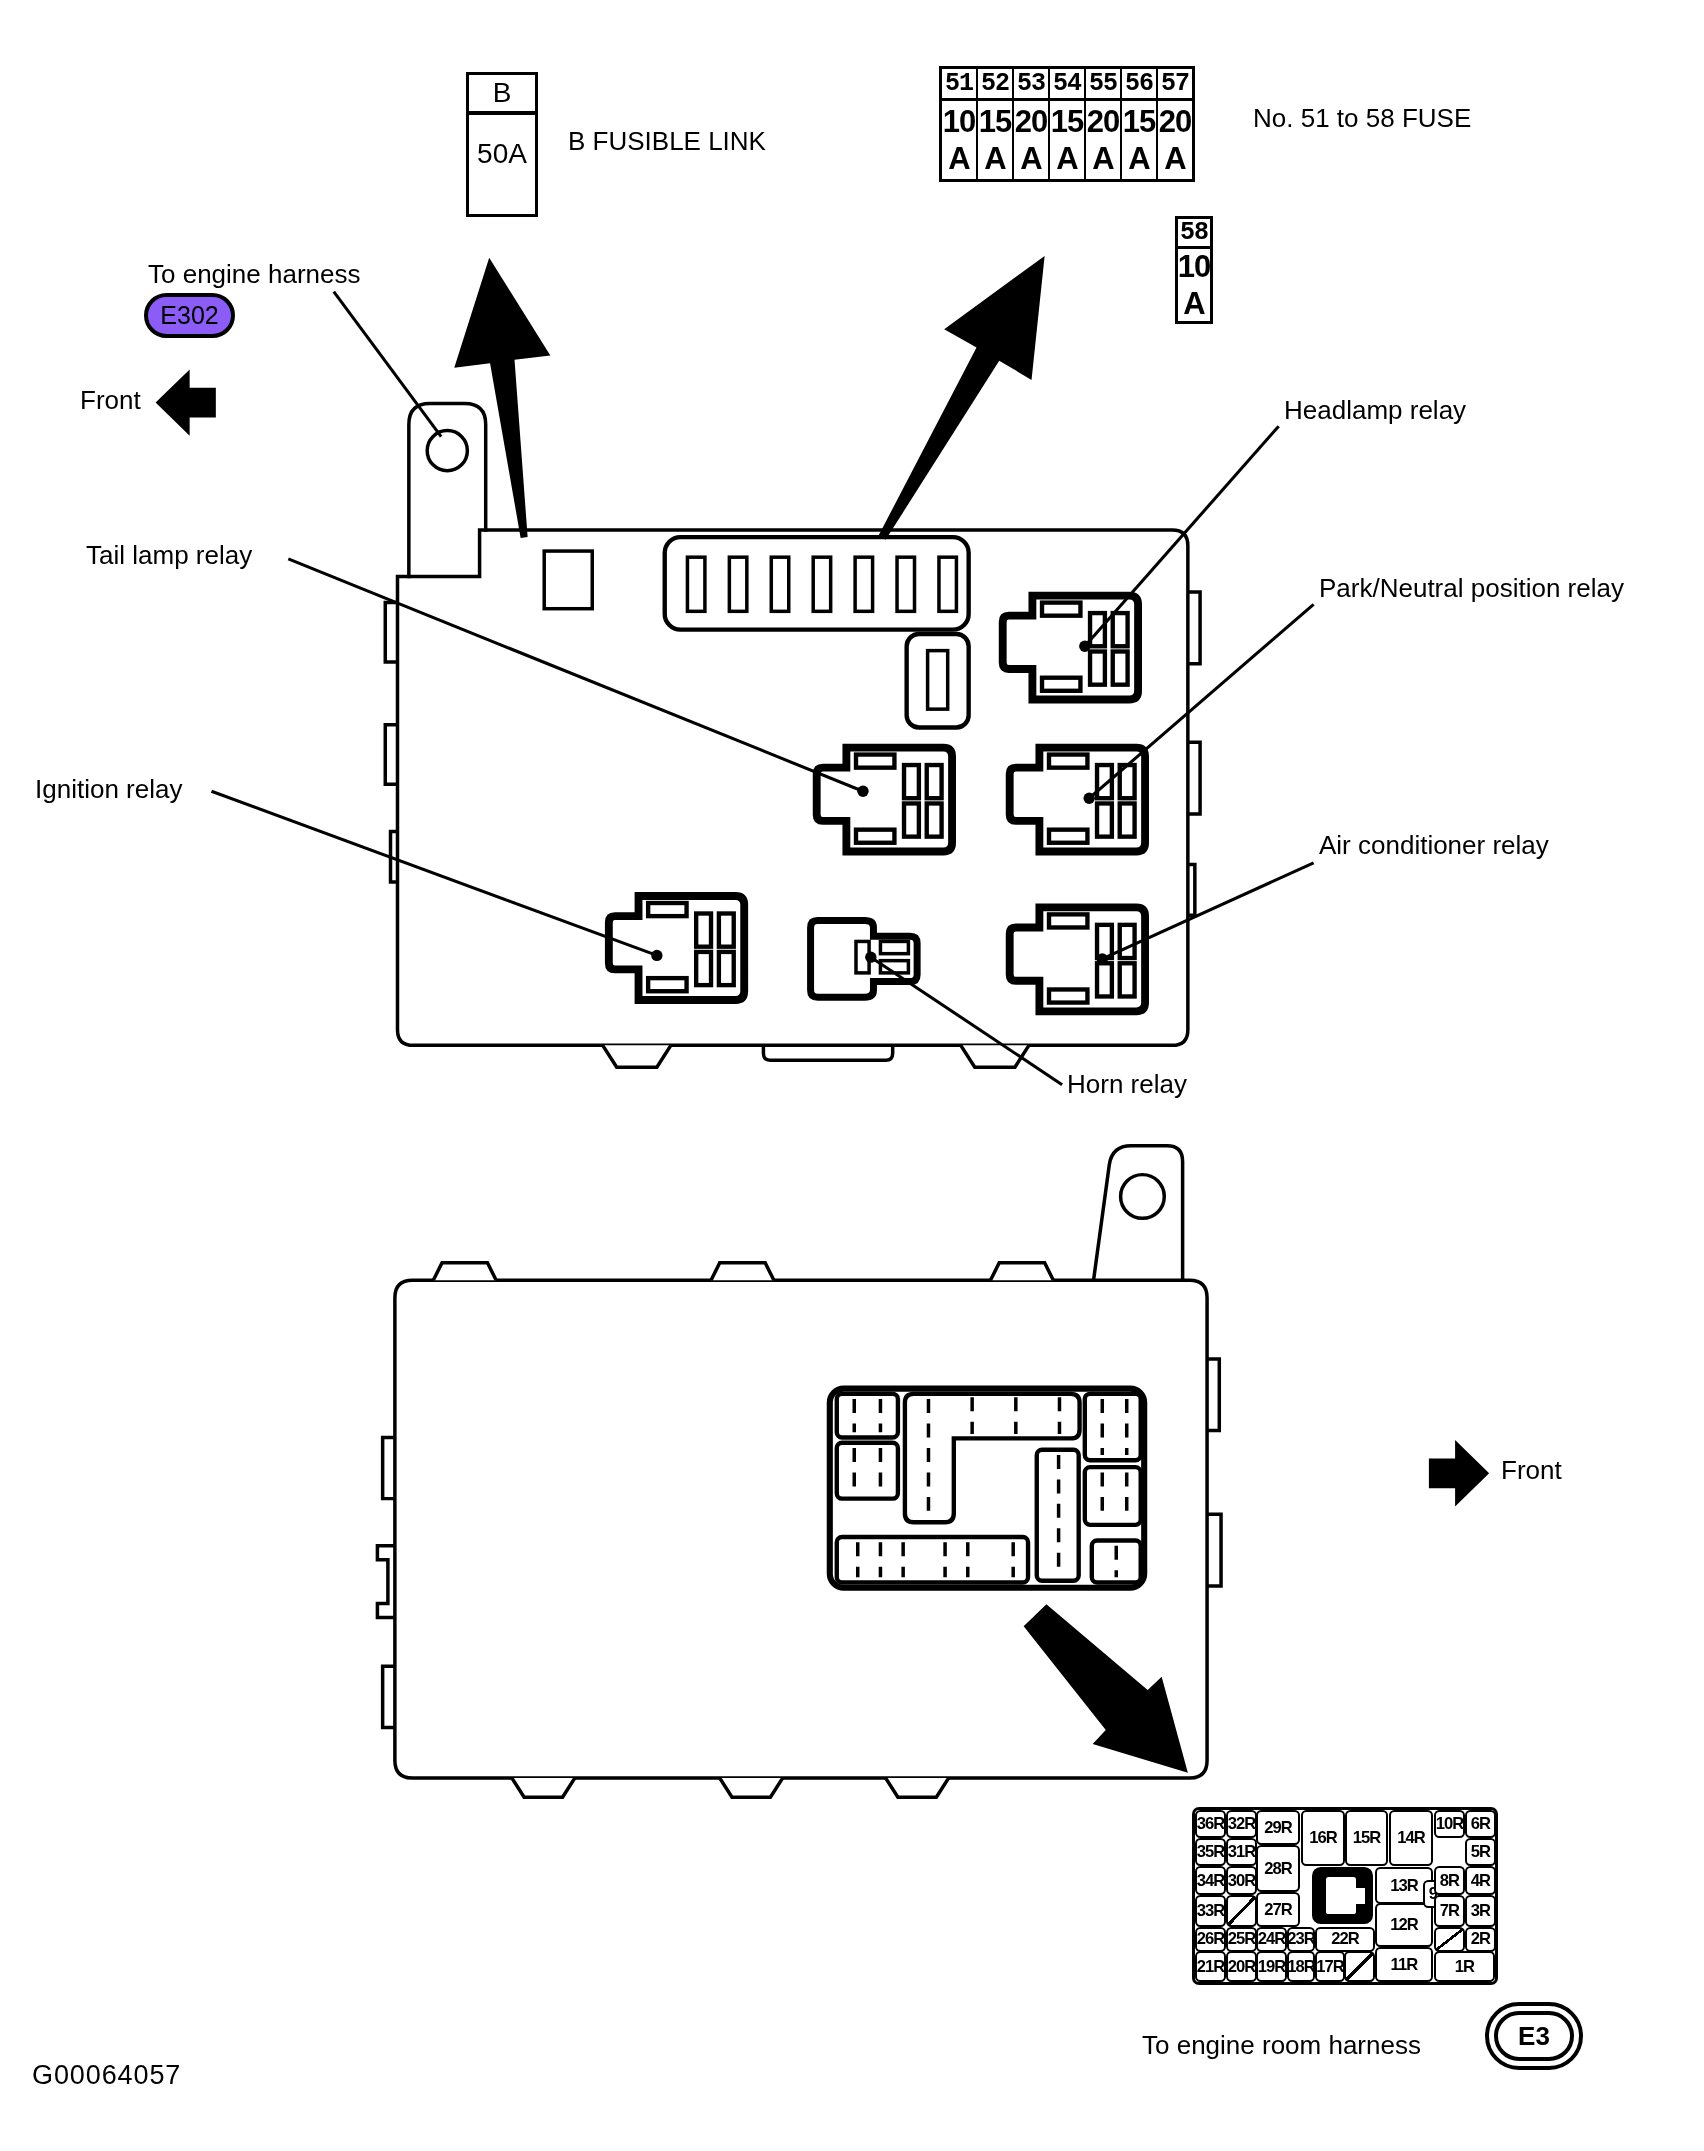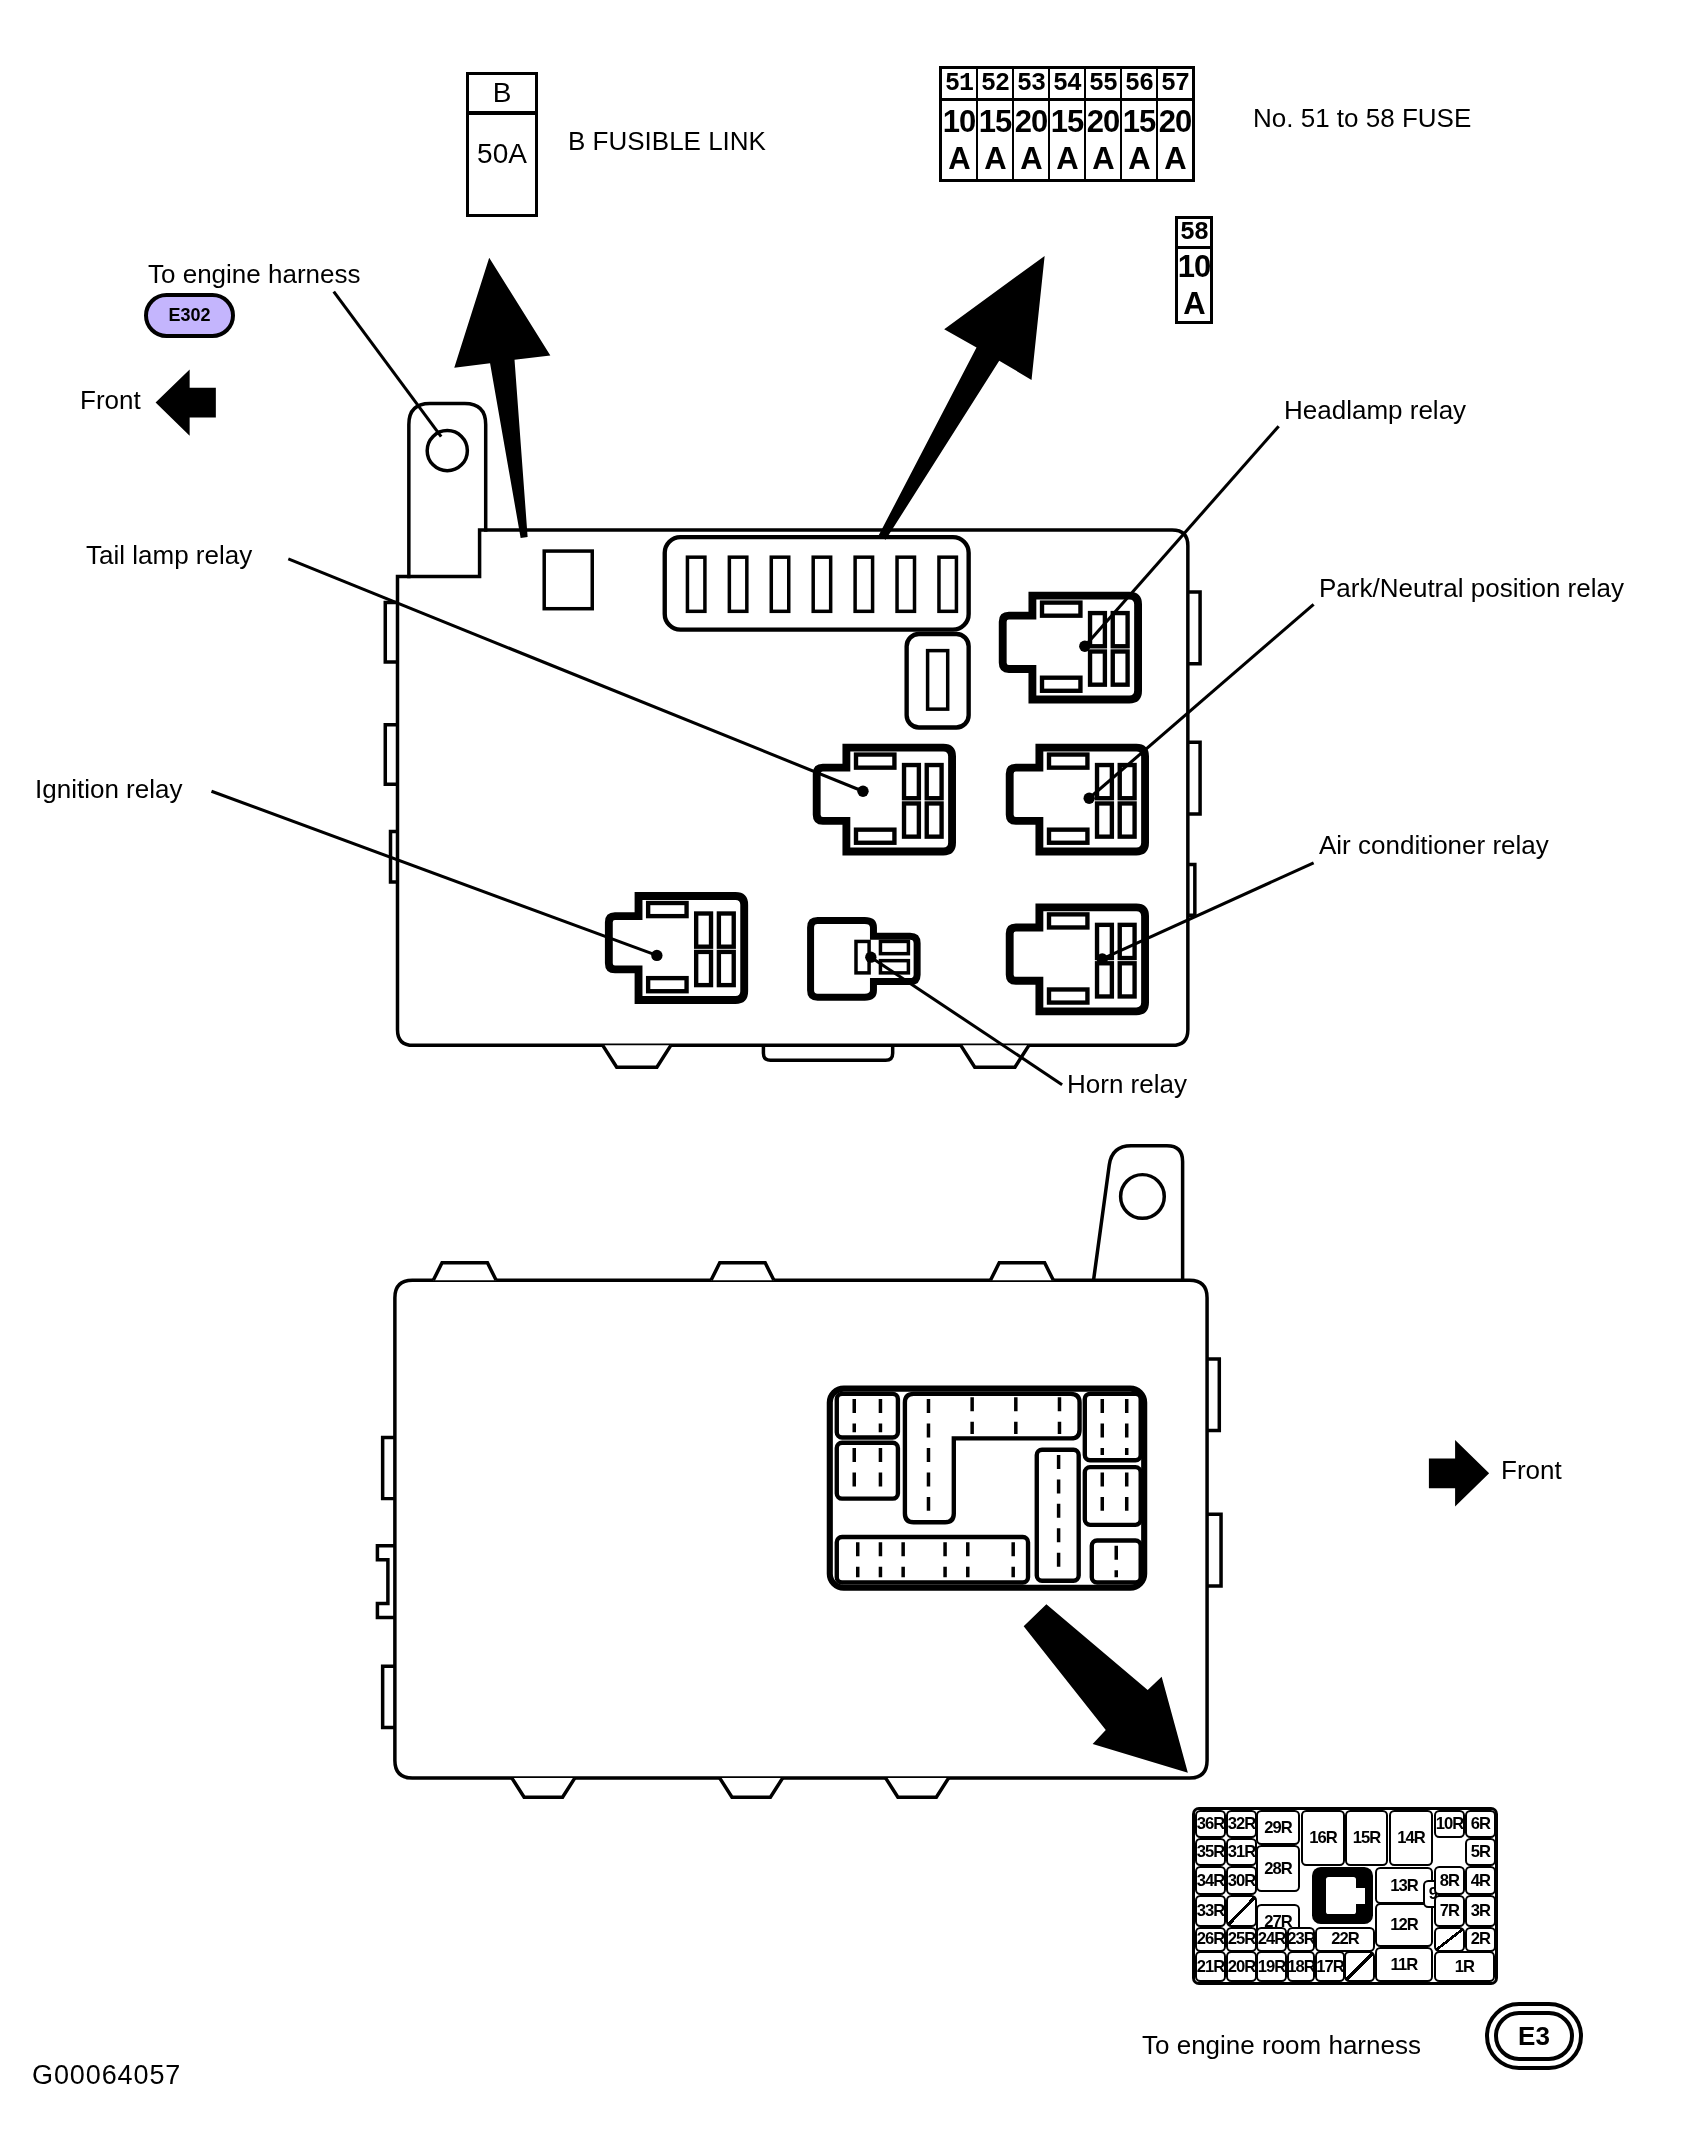--- a/index.html
+++ b/index.html
@@ -21,21 +21,21 @@
   .fuse-no{height:29px;border-bottom:3.5px solid #000;display:flex;align-items:center;justify-content:center;
            font-size:25px;font-weight:bold;letter-spacing:-0.9px;font-family:Liberation Mono, monospace;}
   .fuse-amp{height:78px;display:flex;flex-direction:column;align-items:center;justify-content:center;
             font-size:31px;font-weight:bold;line-height:37px;letter-spacing:-0.9px;}
   
   .fuse58{position:absolute;left:1175px;top:216px;width:32px;border:3.5px solid #000;background:#fff;}
   .fuse58 .fuse-no{height:27px;}
   .fuse58 .fuse-amp{height:72px;}
   
   .stadium{position:absolute;border:4.4px solid #000;border-radius:26px;display:flex;align-items:center;
-           justify-content:center;font-weight:bold;font-size:18px;background:#c4b5fd;box-sizing:border-box;}
+           justify-content:center;font-weight:normal;font-size:25px;background:#8b5cf6;box-sizing:border-box;}
   .stadium-outer{position:absolute;border:4.4px solid #000;border-radius:35px;background:#fff;box-sizing:border-box;}
   .stadium-inner{position:absolute;left:5.2px;top:5.2px;right:5.2px;bottom:5.2px;border:4.4px solid #000;
                  border-radius:26px;display:flex;align-items:center;justify-content:center;
                  font-weight:bold;font-size:26px;}
   
   .rgrid{position:absolute;left:1192px;top:1807px;width:300px;height:172px;border:3.5px solid #000;
          border-radius:7px;background:#fff;}
   .gc{position:absolute;border:2.6px solid #000;border-radius:5.2px;box-sizing:border-box;background:#fff;
       display:flex;align-items:center;justify-content:center;font-size:16.6px;font-weight:bold;
       letter-spacing:-0.9px;}
@@ -311,21 +311,21 @@
     <div class="gc" style="left:0px;top:0px;width:31px;height:28px;">36R</div>
     <div class="gc" style="left:31px;top:0px;width:31px;height:28px;">32R</div>
     <div class="gc" style="left:0px;top:28px;width:31px;height:28px;">35R</div>
     <div class="gc" style="left:31px;top:28px;width:31px;height:28px;">31R</div>
     <div class="gc" style="left:0px;top:56px;width:31px;height:29px;">34R</div>
     <div class="gc" style="left:31px;top:56px;width:31px;height:29px;">30R</div>
     <div class="gc" style="left:0px;top:85px;width:31px;height:32px;">33R</div>
     <div class="gc gd" style="left:31px;top:85px;width:31px;height:32px;"></div>
     <div class="gc" style="left:61px;top:0px;width:44px;height:35px;">29R</div>
     <div class="gc" style="left:61px;top:35px;width:44px;height:47px;">28R</div>
-    <div class="gc" style="left:61px;top:82px;width:44px;height:35px;margin-top:12px;">27R</div>
+    <div class="gc" style="left:61px;top:82px;width:44px;height:35px;">27R</div>
     <div class="gc" style="left:106px;top:0px;width:44px;height:56px;">16R</div>
     <div class="gc" style="left:150px;top:0px;width:43px;height:56px;">15R</div>
     <div class="gc" style="left:194px;top:0px;width:44px;height:56px;">14R</div>
     <div class="gconn" style="left:117px;top:57px;width:61px;height:57px;">
       <div class="win"></div>
         <div class="notch"></div>
     </div>
     <div class="gc" style="left:180px;top:57px;width:58px;height:37px;">13R</div>
     <div class="gc" style="left:180px;top:93px;width:58px;height:44px;">12R</div>
     <div class="gc" style="left:180px;top:137px;width:58px;height:35px;">11R</div>

